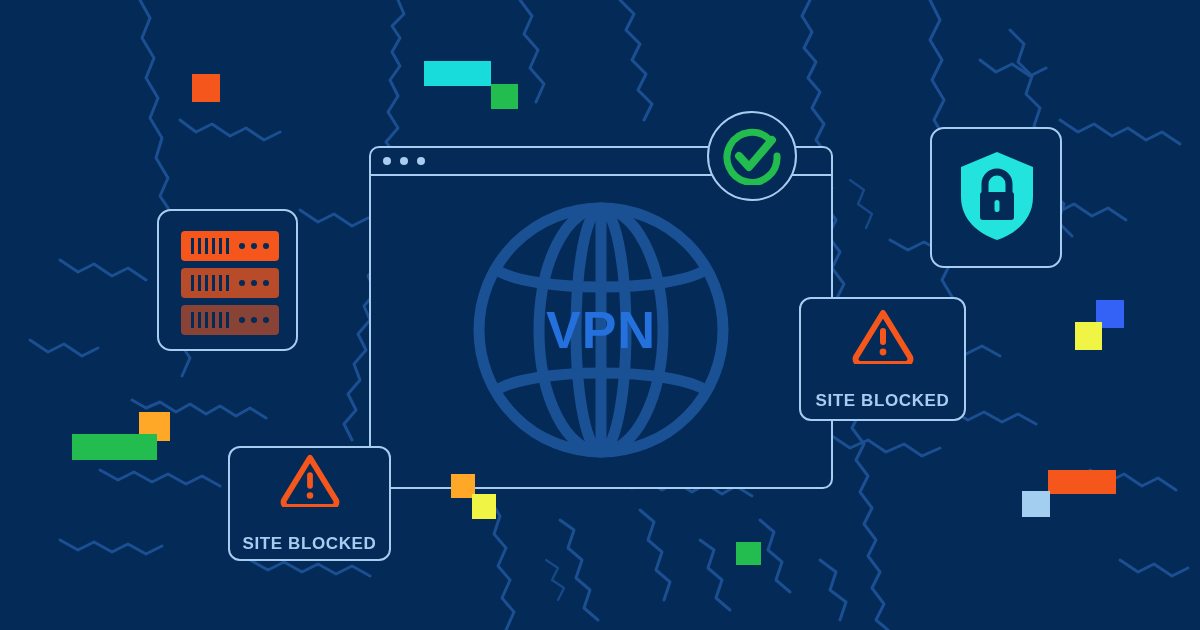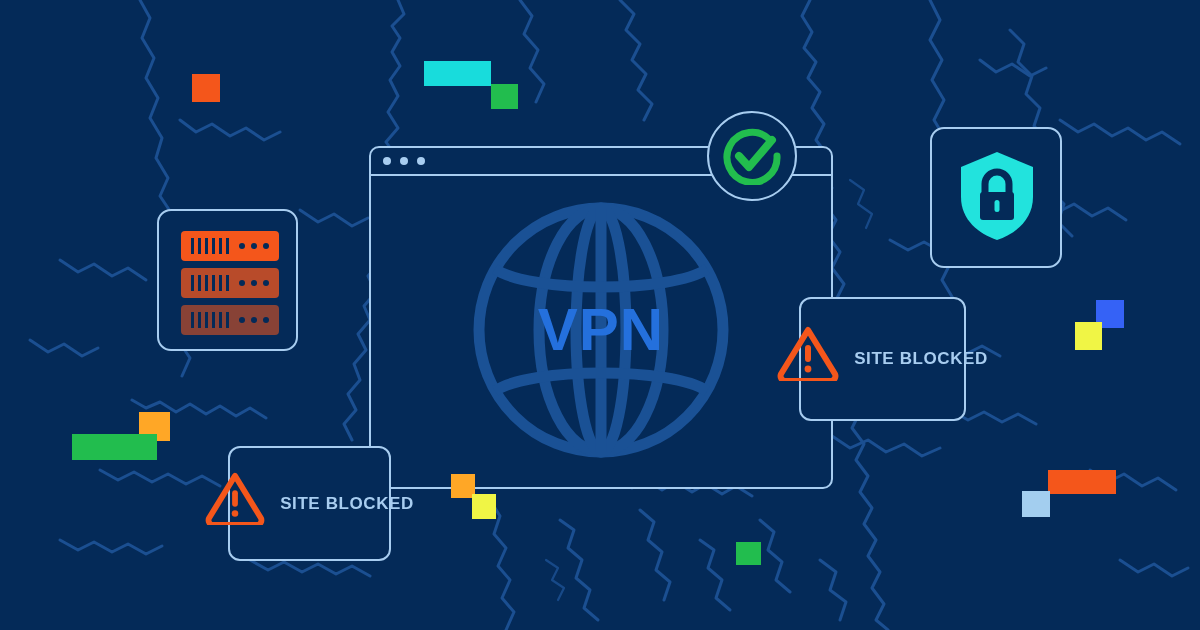--- a/index.html
+++ b/index.html
@@ -66,42 +66,42 @@
   #browser-body {
     position: absolute; left: 0; right: 0; top: 28px; bottom: 0;
     display: flex; align-items: center; justify-content: center;
   }
   #globe-wrap { position: relative; width: 258px; height: 258px; margin-top: -4px; }
   #globe-wrap svg { display: block; }
   #vpn-label {
     position: absolute; left: 0; right: 0; top: 50%;
     transform: translateY(-50%);
     text-align: center;
-    font-size: 60px; font-weight: bold;
+    font-size: 52px; font-weight: bold;
     letter-spacing: 1px;
     color: #2470dd;
     line-height: 1;
   }
 
   
   #check-badge {
     position: absolute; left: 707px; top: 111px;
     width: 90px; height: 90px;
     border: 2px solid #a8cdf0; border-radius: 50%;
     background: #042a58;
   }
   #check-badge svg { position: absolute; left: 14px; top: 14px; }
 
   
   .blocked-card {
     position: absolute;
     border: 2px solid #a8cdf0;
     border-radius: 12px;
     background: #042a58;
-    display: flex; flex-direction: row;
+    display: flex; flex-direction: column;
     align-items: center; justify-content: center; gap: 15px;
   }
   .blocked-card .warn { margin-bottom: 8px; }
   .blocked-label {
     color: #a8cdf0;
     font-size: 17px; font-weight: bold;
     letter-spacing: 0.6px;
     white-space: nowrap;
   }
   #blocked-card-right { left: 799px; top: 297px; width: 167px; height: 124px; }

